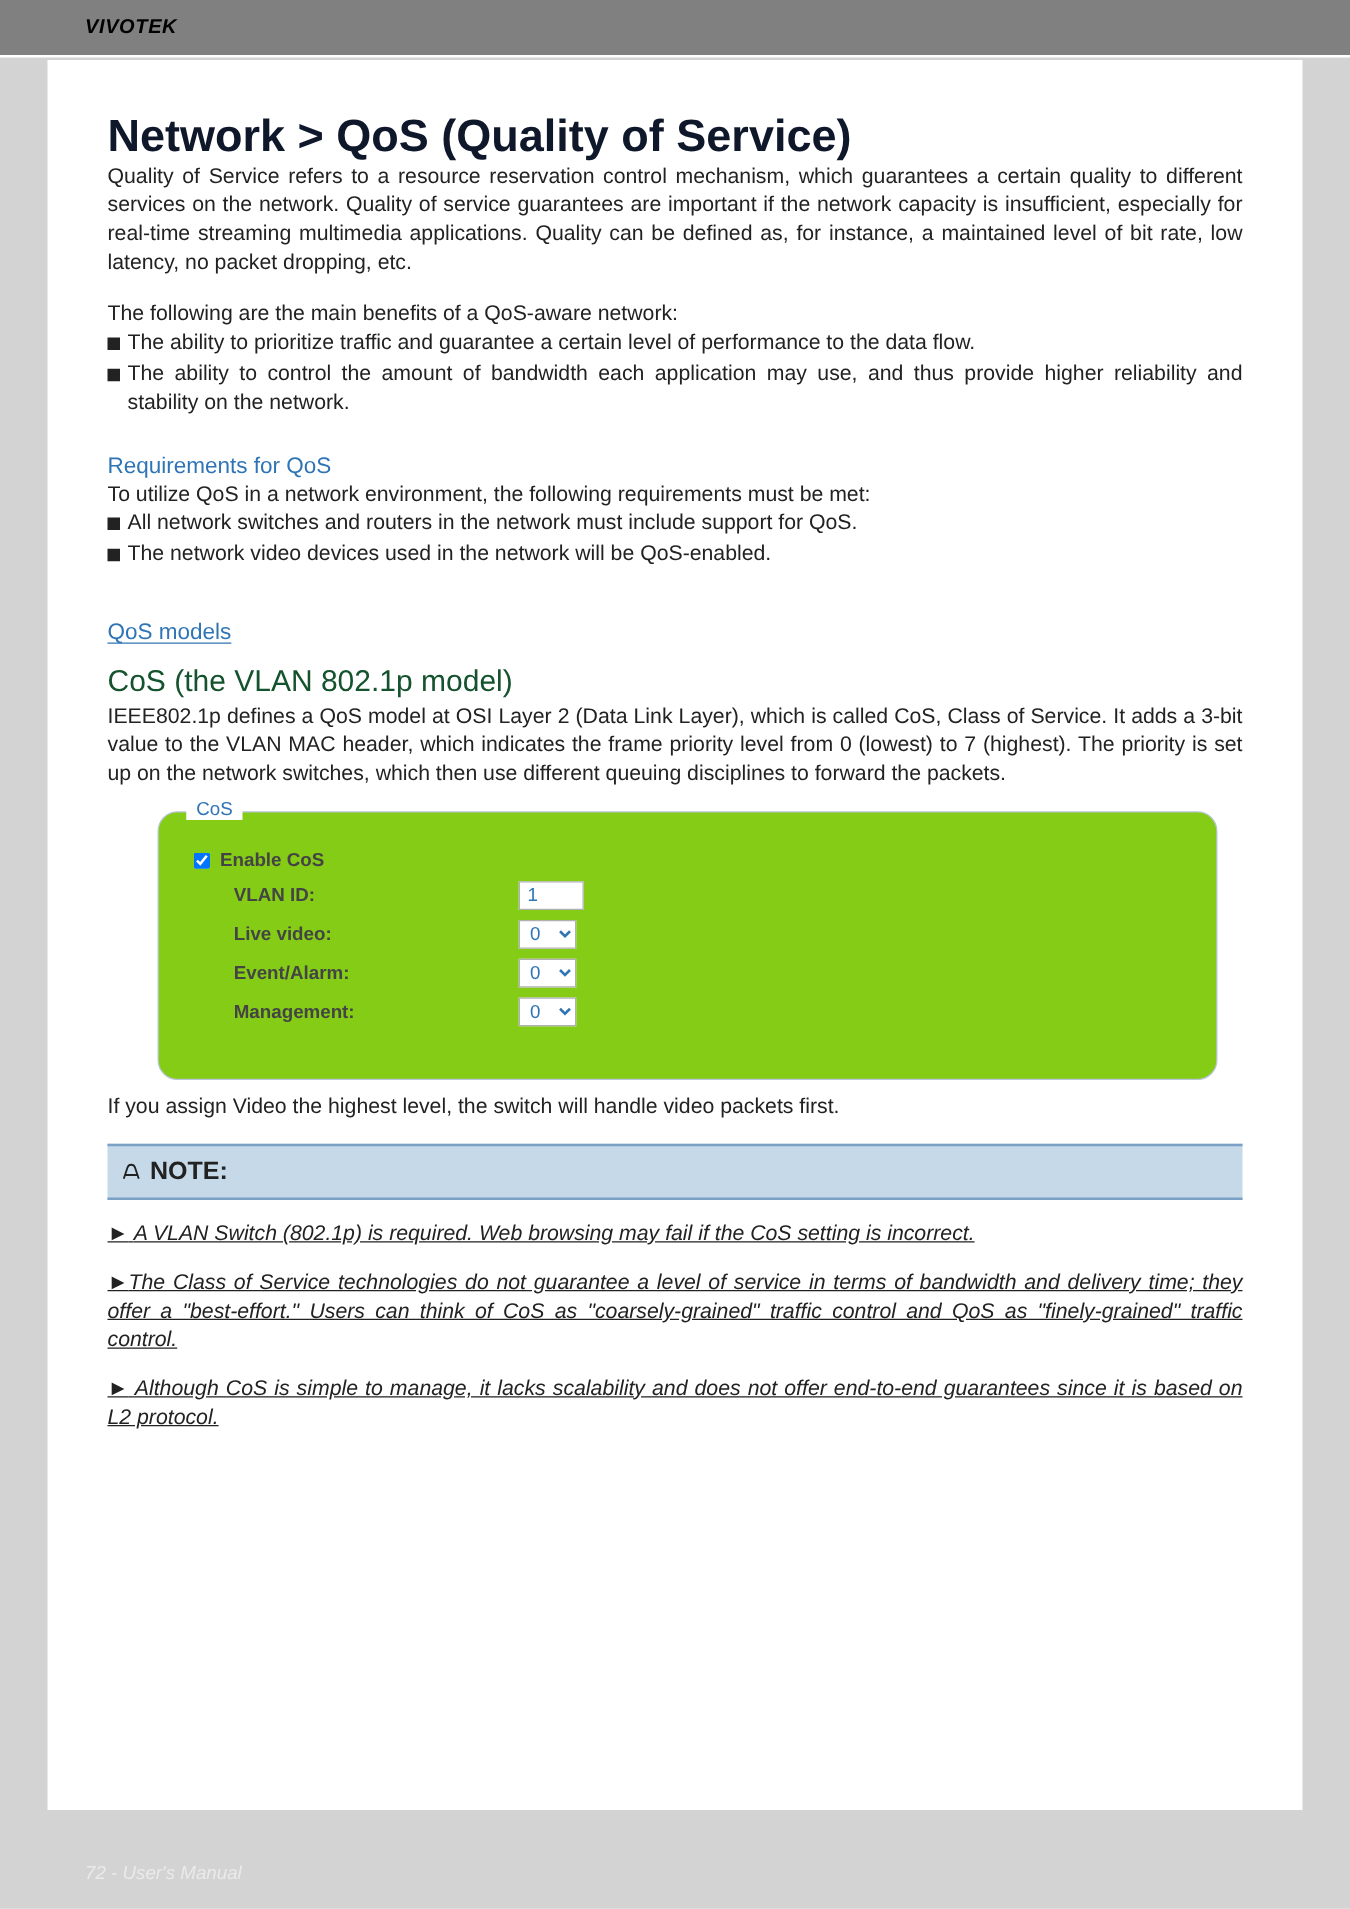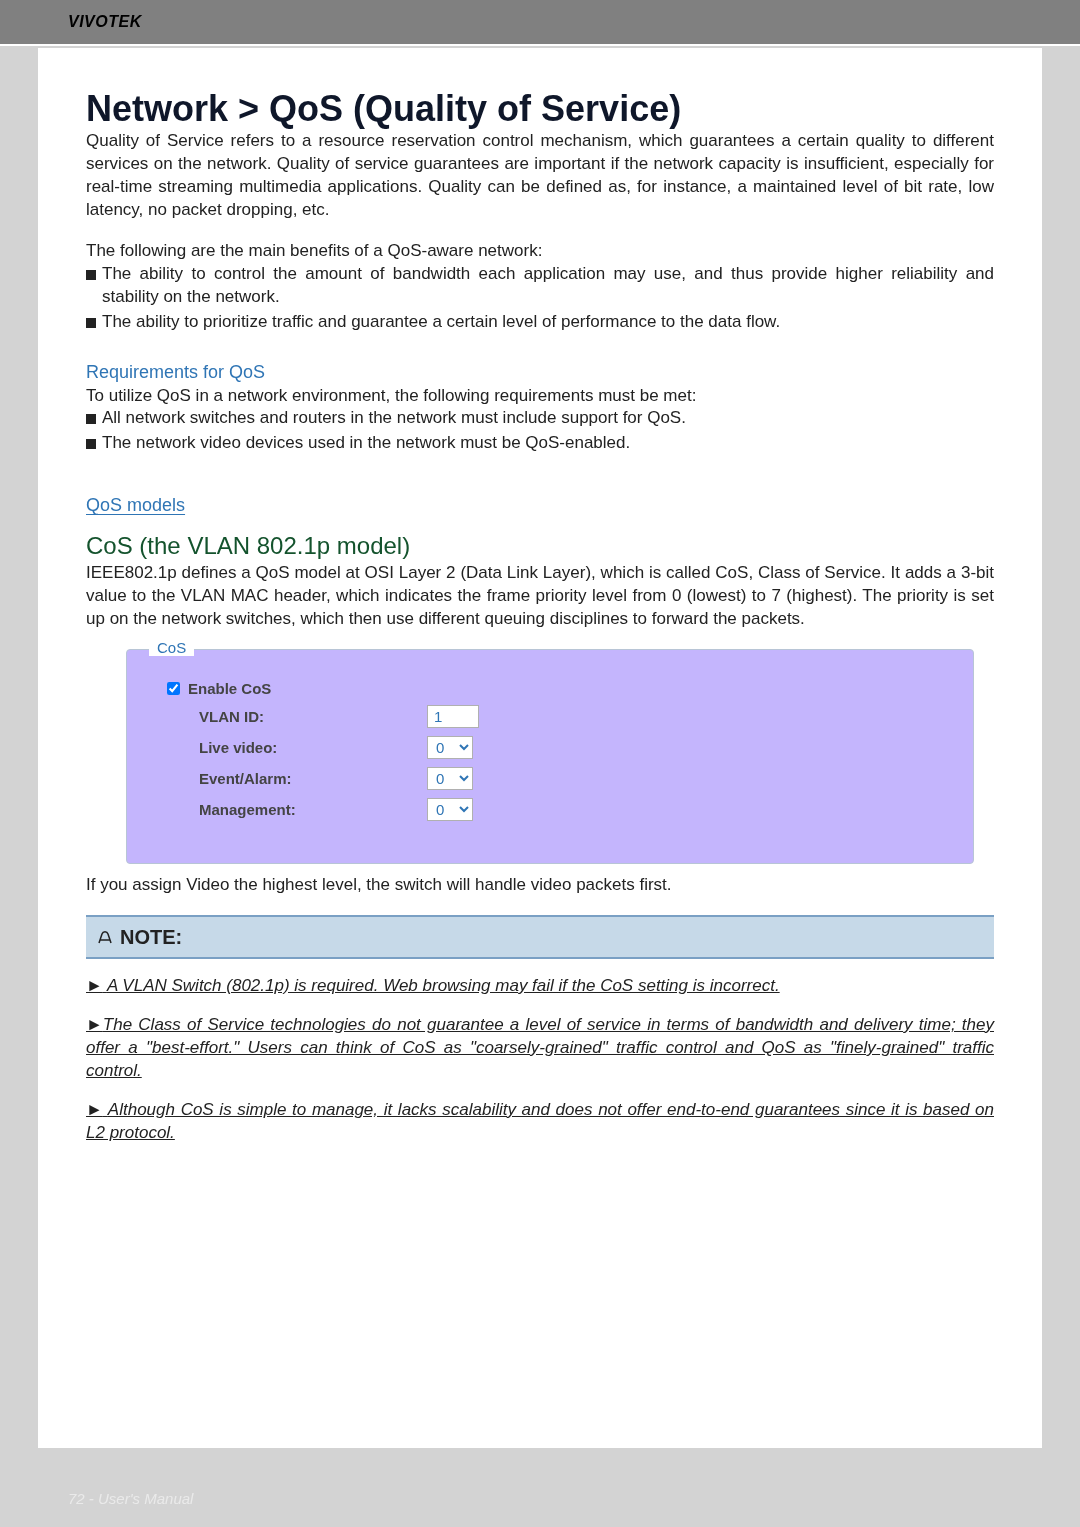--- a/index.html
+++ b/index.html
@@ -69,25 +69,25 @@
     text-underline-offset: 3px;
   }
   .sub-heading-orange {
     color: #14532d;
     font-size: 24px;
     margin-top: 16px;
     margin-bottom: 2px;
   }
   .cos-panel {
     border: 1px solid #b8c5d6;
-    border-radius: 4px;
+    border-radius: 16px;
     margin: 10px 20px 10px 40px;
-    padding: 22px 28px 34px 40px;
+    padding: 22px 28px 34px 28px;
     position: relative;
-    background: #c4b5fd;
+    background: #84cc16;
   }
   .cos-legend {
     position: absolute;
     top: -11px;
     left: 22px;
     background: #fff;
     padding: 0 8px;
     color: #2f75b5;
     font-size: 15px;
   }
@@ -162,38 +162,38 @@
 </div>
 <div class="header-underline"></div>
 
 <div class="page">
 
   <h1 class="title">Network &gt; QoS (Quality of Service)</h1>
 
   <p class="body-text spaced">Quality of Service refers to a resource reservation control mechanism, which guarantees a certain quality to different services on the network. Quality of service guarantees are important if the network capacity is insufficient, especially for real-time streaming multimedia applications. Quality can be defined as, for instance, a maintained level of bit rate, low latency, no packet dropping, etc.</p>
 
   <p class="body-text">The following are the main benefits of a QoS-aware network:</p>
+  <div class="bullet-row">
+    <span class="bullet-sq"></span>
+    <span class="body-text">The ability to prioritize traffic and guarantee a certain level of performance to the data flow.</span>
+  </div>
   <div class="bullet-row spaced">
     <span class="bullet-sq"></span>
     <span class="body-text">The ability to control the amount of bandwidth each application may use, and thus provide higher reliability and stability on the network.</span>
-  </div>
-  <div class="bullet-row">
-    <span class="bullet-sq"></span>
-    <span class="body-text">The ability to prioritize traffic and guarantee a certain level of performance to the data flow.</span>
   </div>
 
   <div class="sub-heading-blue">Requirements for QoS</div>
   <p class="body-text">To utilize QoS in a network environment, the following requirements must be met:</p>
   <div class="bullet-row">
     <span class="bullet-sq"></span>
     <span class="body-text">All network switches and routers in the network must include support for QoS.</span>
   </div>
   <div class="bullet-row">
     <span class="bullet-sq"></span>
-    <span class="body-text">The network video devices used in the network must be QoS-enabled.</span>
+    <span class="body-text">The network video devices used in the network will be QoS-enabled.</span>
   </div>
 
   <div class="sub-heading-blue underline" style="margin-top:40px">QoS models</div>
 
   <div class="sub-heading-orange">CoS (the VLAN 802.1p model)</div>
   <p class="body-text spaced">IEEE802.1p defines a QoS model at OSI Layer 2 (Data Link Layer), which is called CoS, Class of Service. It adds a 3-bit value to the VLAN MAC header, which indicates the frame priority level from 0 (lowest) to 7 (highest). The priority is set up on the network switches, which then use different queuing disciplines to forward the packets.</p>
 
 
   <div class="cos-panel">
     <span class="cos-legend">CoS</span>

